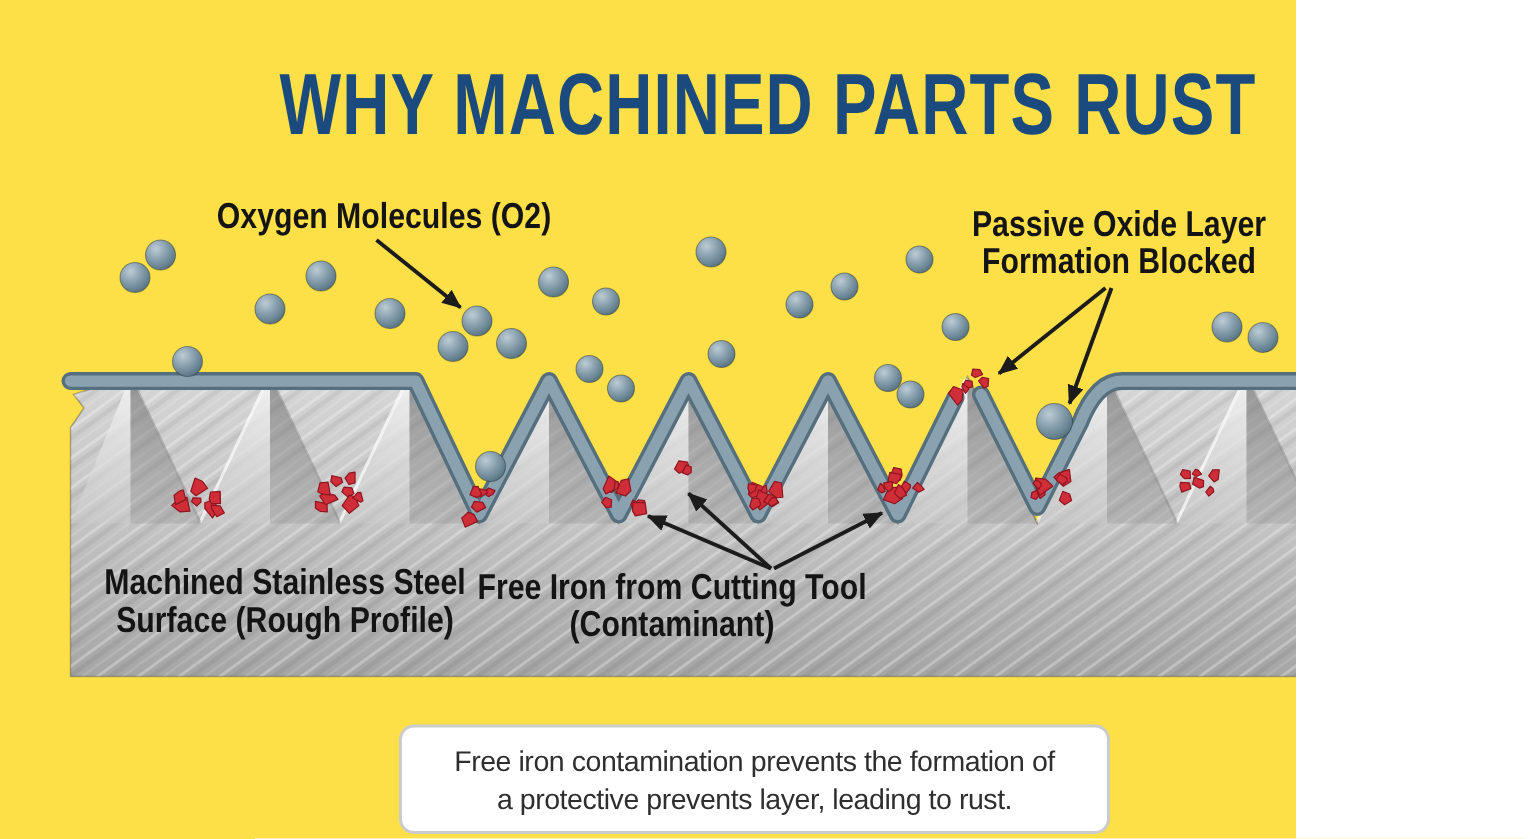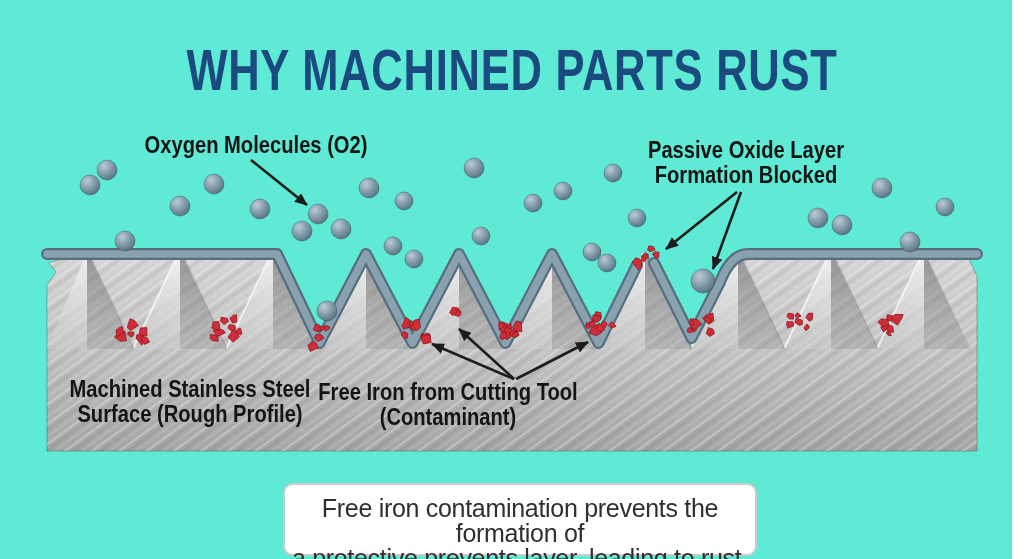--- a/index.html
+++ b/index.html
@@ -1,32 +1,32 @@
 <!DOCTYPE html>
 <html><head>
 <meta charset="utf-8">
 <style>
   html,body{margin:0;padding:0;background:#fff;}
-  .stage{position:relative;width:1012px;height:559px;background:#5eead4;overflow:hidden;
+  .stage{position:relative;width:864px;height:559px;background:#fde047;overflow:hidden;
          font-family:"Liberation Sans",sans-serif;}
   .stage svg{position:absolute;left:0;top:0;z-index:1;}
   .page-title{position:absolute;top:36px;left:512px;margin:0;z-index:2;
          transform:translateX(-50%) scaleX(0.75);white-space:nowrap;
          font-size:58px;font-weight:bold;letter-spacing:1px;color:#1a4a7e;}
   .lbl{position:absolute;z-index:2;font-weight:bold;color:#141414;font-size:24px;
        line-height:25px;text-align:center;white-space:nowrap;
        transform:translateX(-50%) scaleX(0.84);}
   .lbl span{display:block;}
   #lbl-oxygen{left:256px;top:132px;}
   #lbl-passive{left:746px;top:137px;}
   #lbl-surface{left:190px;top:376px;}
   #lbl-freeiron{left:448px;top:379px;}
-  .caption{position:absolute;z-index:2;left:283px;top:483px;width:474px;height:73px;
+  .caption{position:absolute;z-index:2;left:266px;top:483px;width:474px;height:73px;
        box-sizing:border-box;background:#ffffff;border:2px solid #cbcbcb;border-radius:10px;
-       text-align:center;font-size:25px;letter-spacing:-0.3px;line-height:25px;
+       text-align:center;font-size:19px;letter-spacing:-0.3px;line-height:25px;
        color:#2f2f2f;padding-top:11px;}
   .caption span{display:block;}
 </style>
 </head>
 <body>
 
 <div class="stage">
 
   <svg id="diagram" width="1024" height="559" viewBox="0 0 1024 559">
 <defs>

